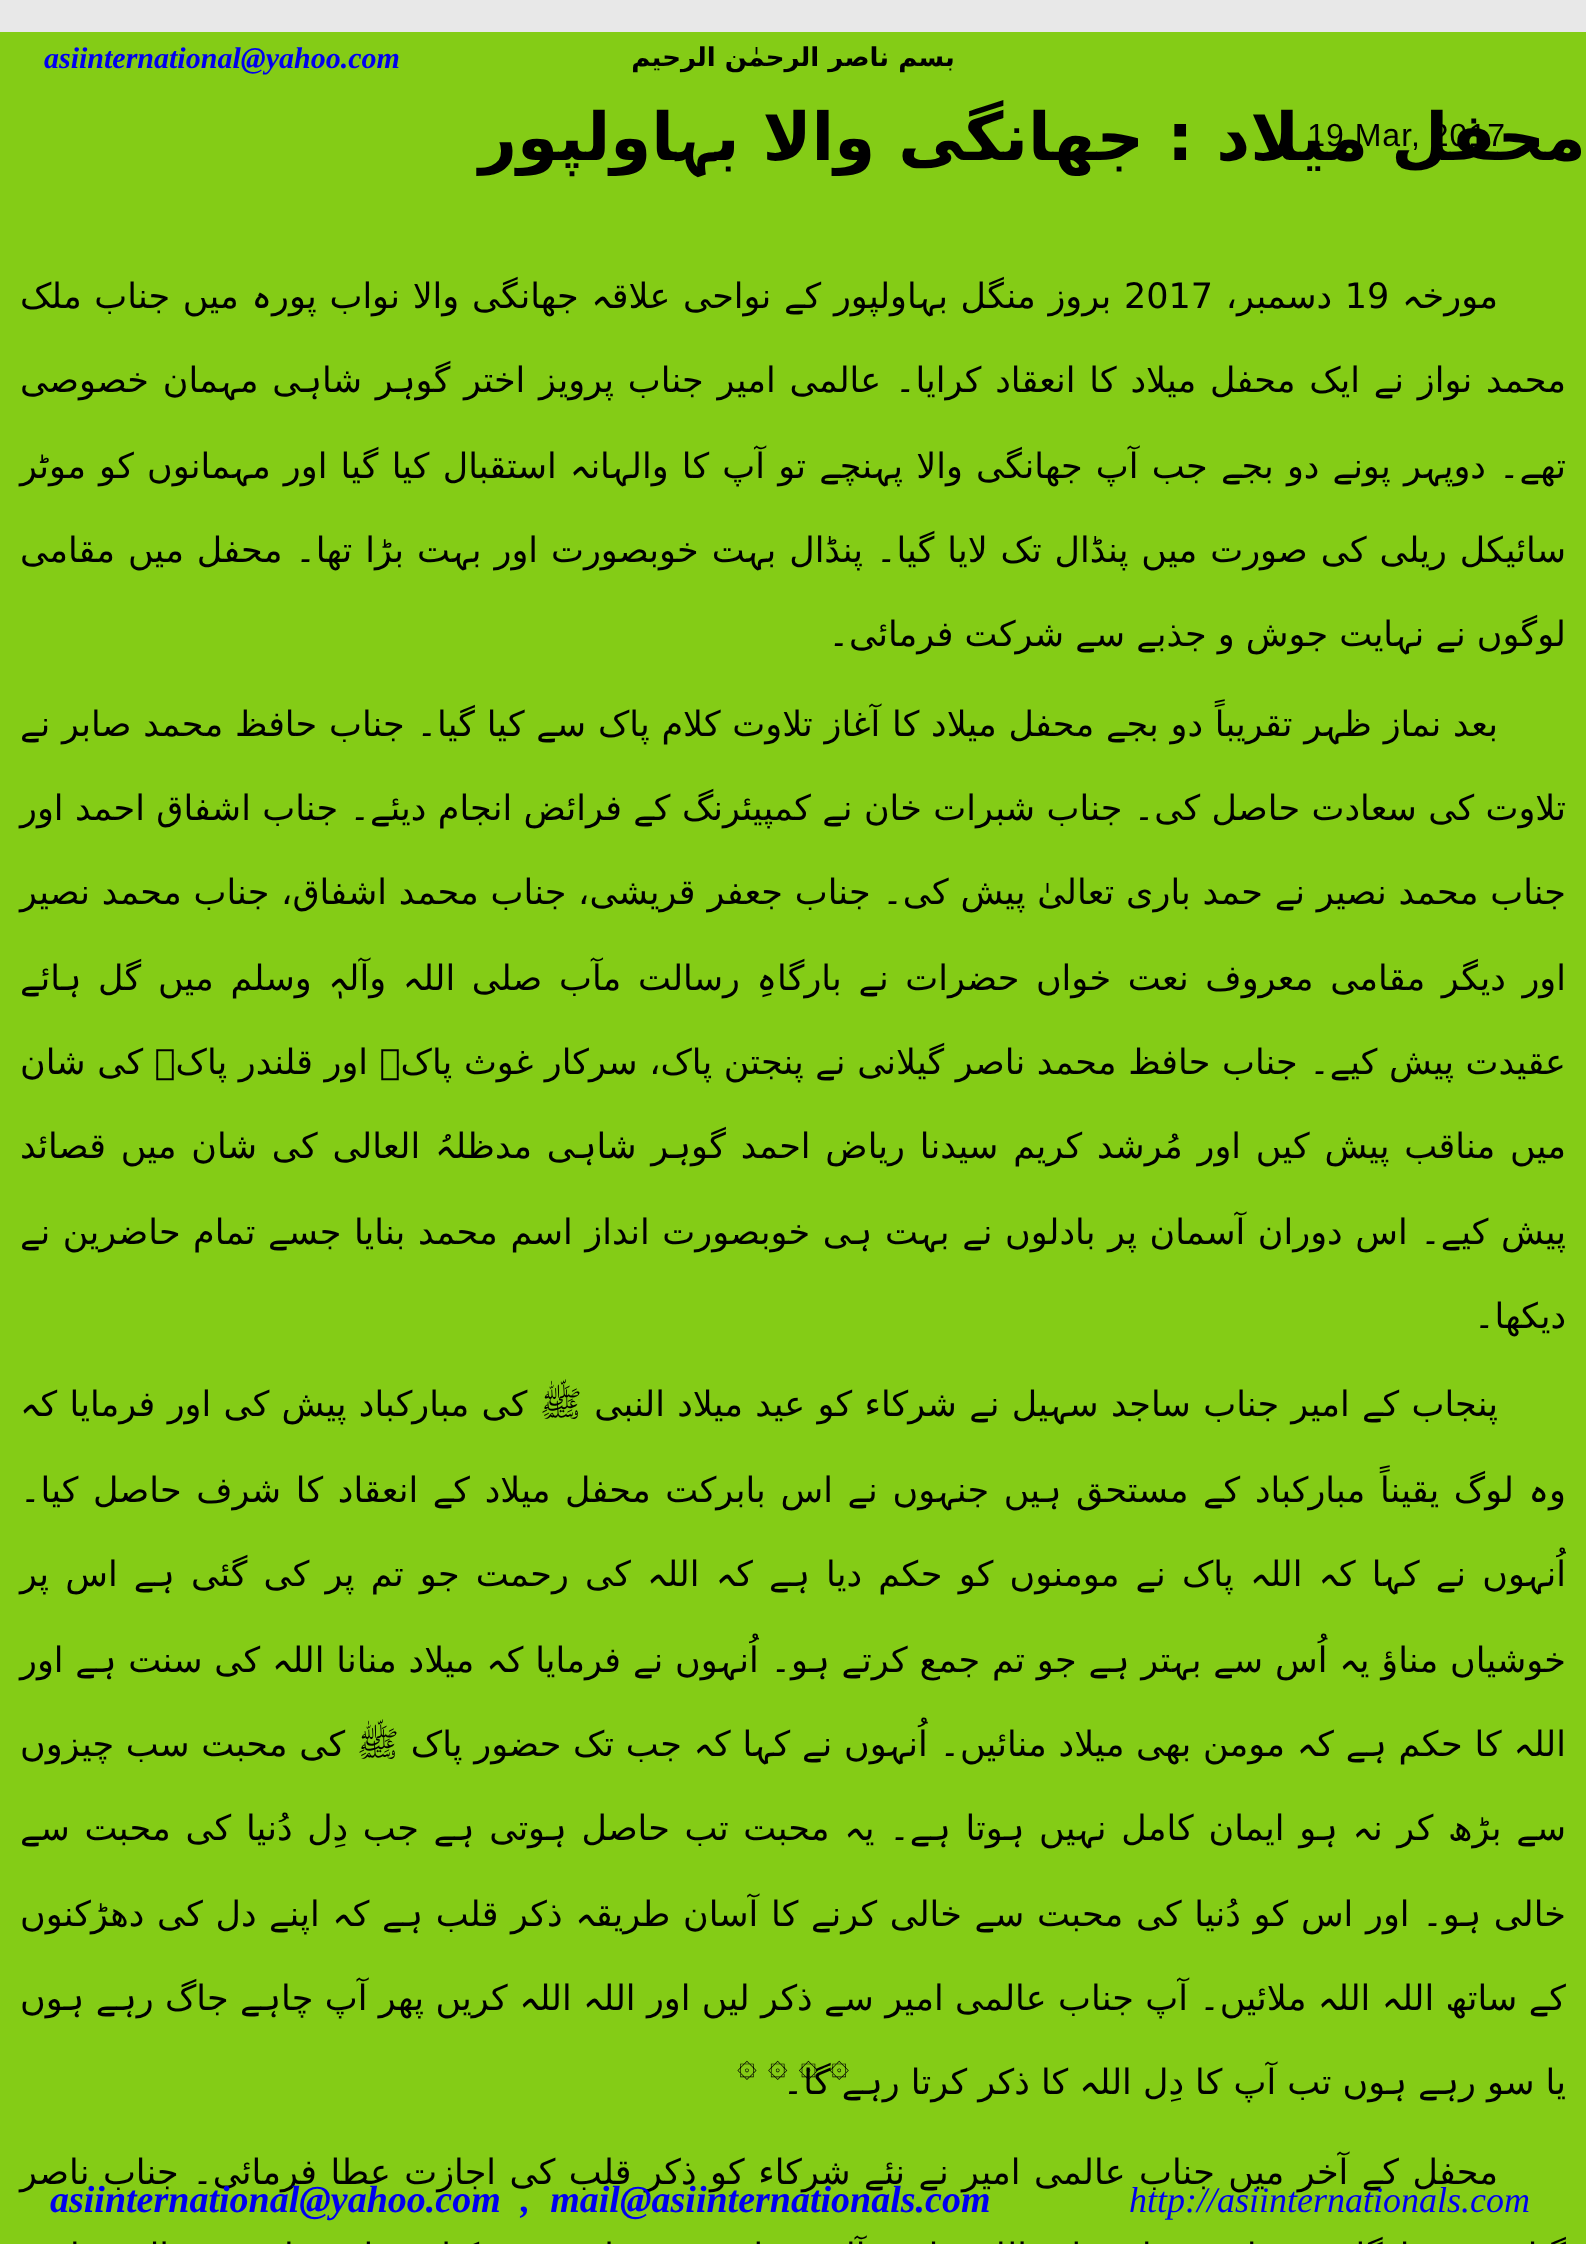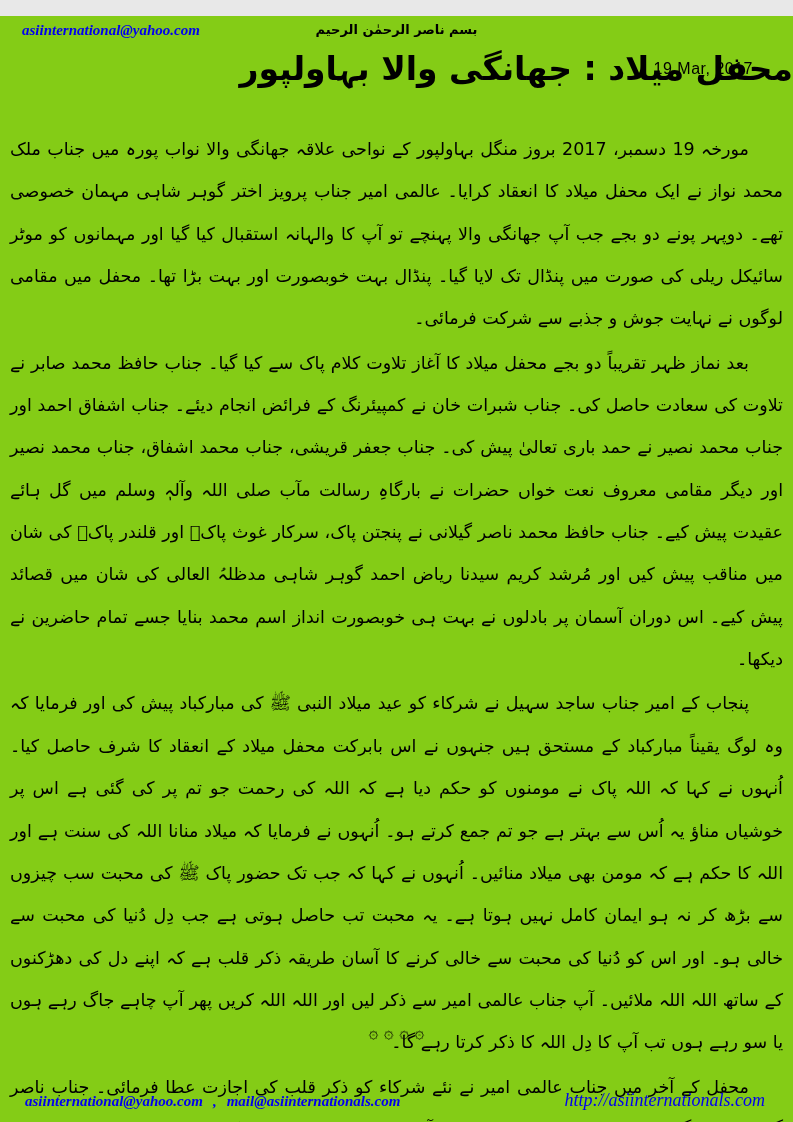--- a/index.html
+++ b/index.html
@@ -97,21 +97,21 @@
     left: 25px;
     right: 28px;
     display: flex;
     justify-content: space-between;
     align-items: baseline;
   }
   .footer-left {
     font-family: "Liberation Serif", serif;
     font-style: italic;
     font-weight: bold;
-    font-size: 15px;
+    font-size: 19px;
     color: #0000f0;
   }
   .footer-left .sep { margin: 0 10px; }
   .footer-site {
     font-family: "Liberation Serif", serif;
     font-style: italic;
     font-weight: normal;
     font-size: 18px;
     color: #0000f0;
   }

